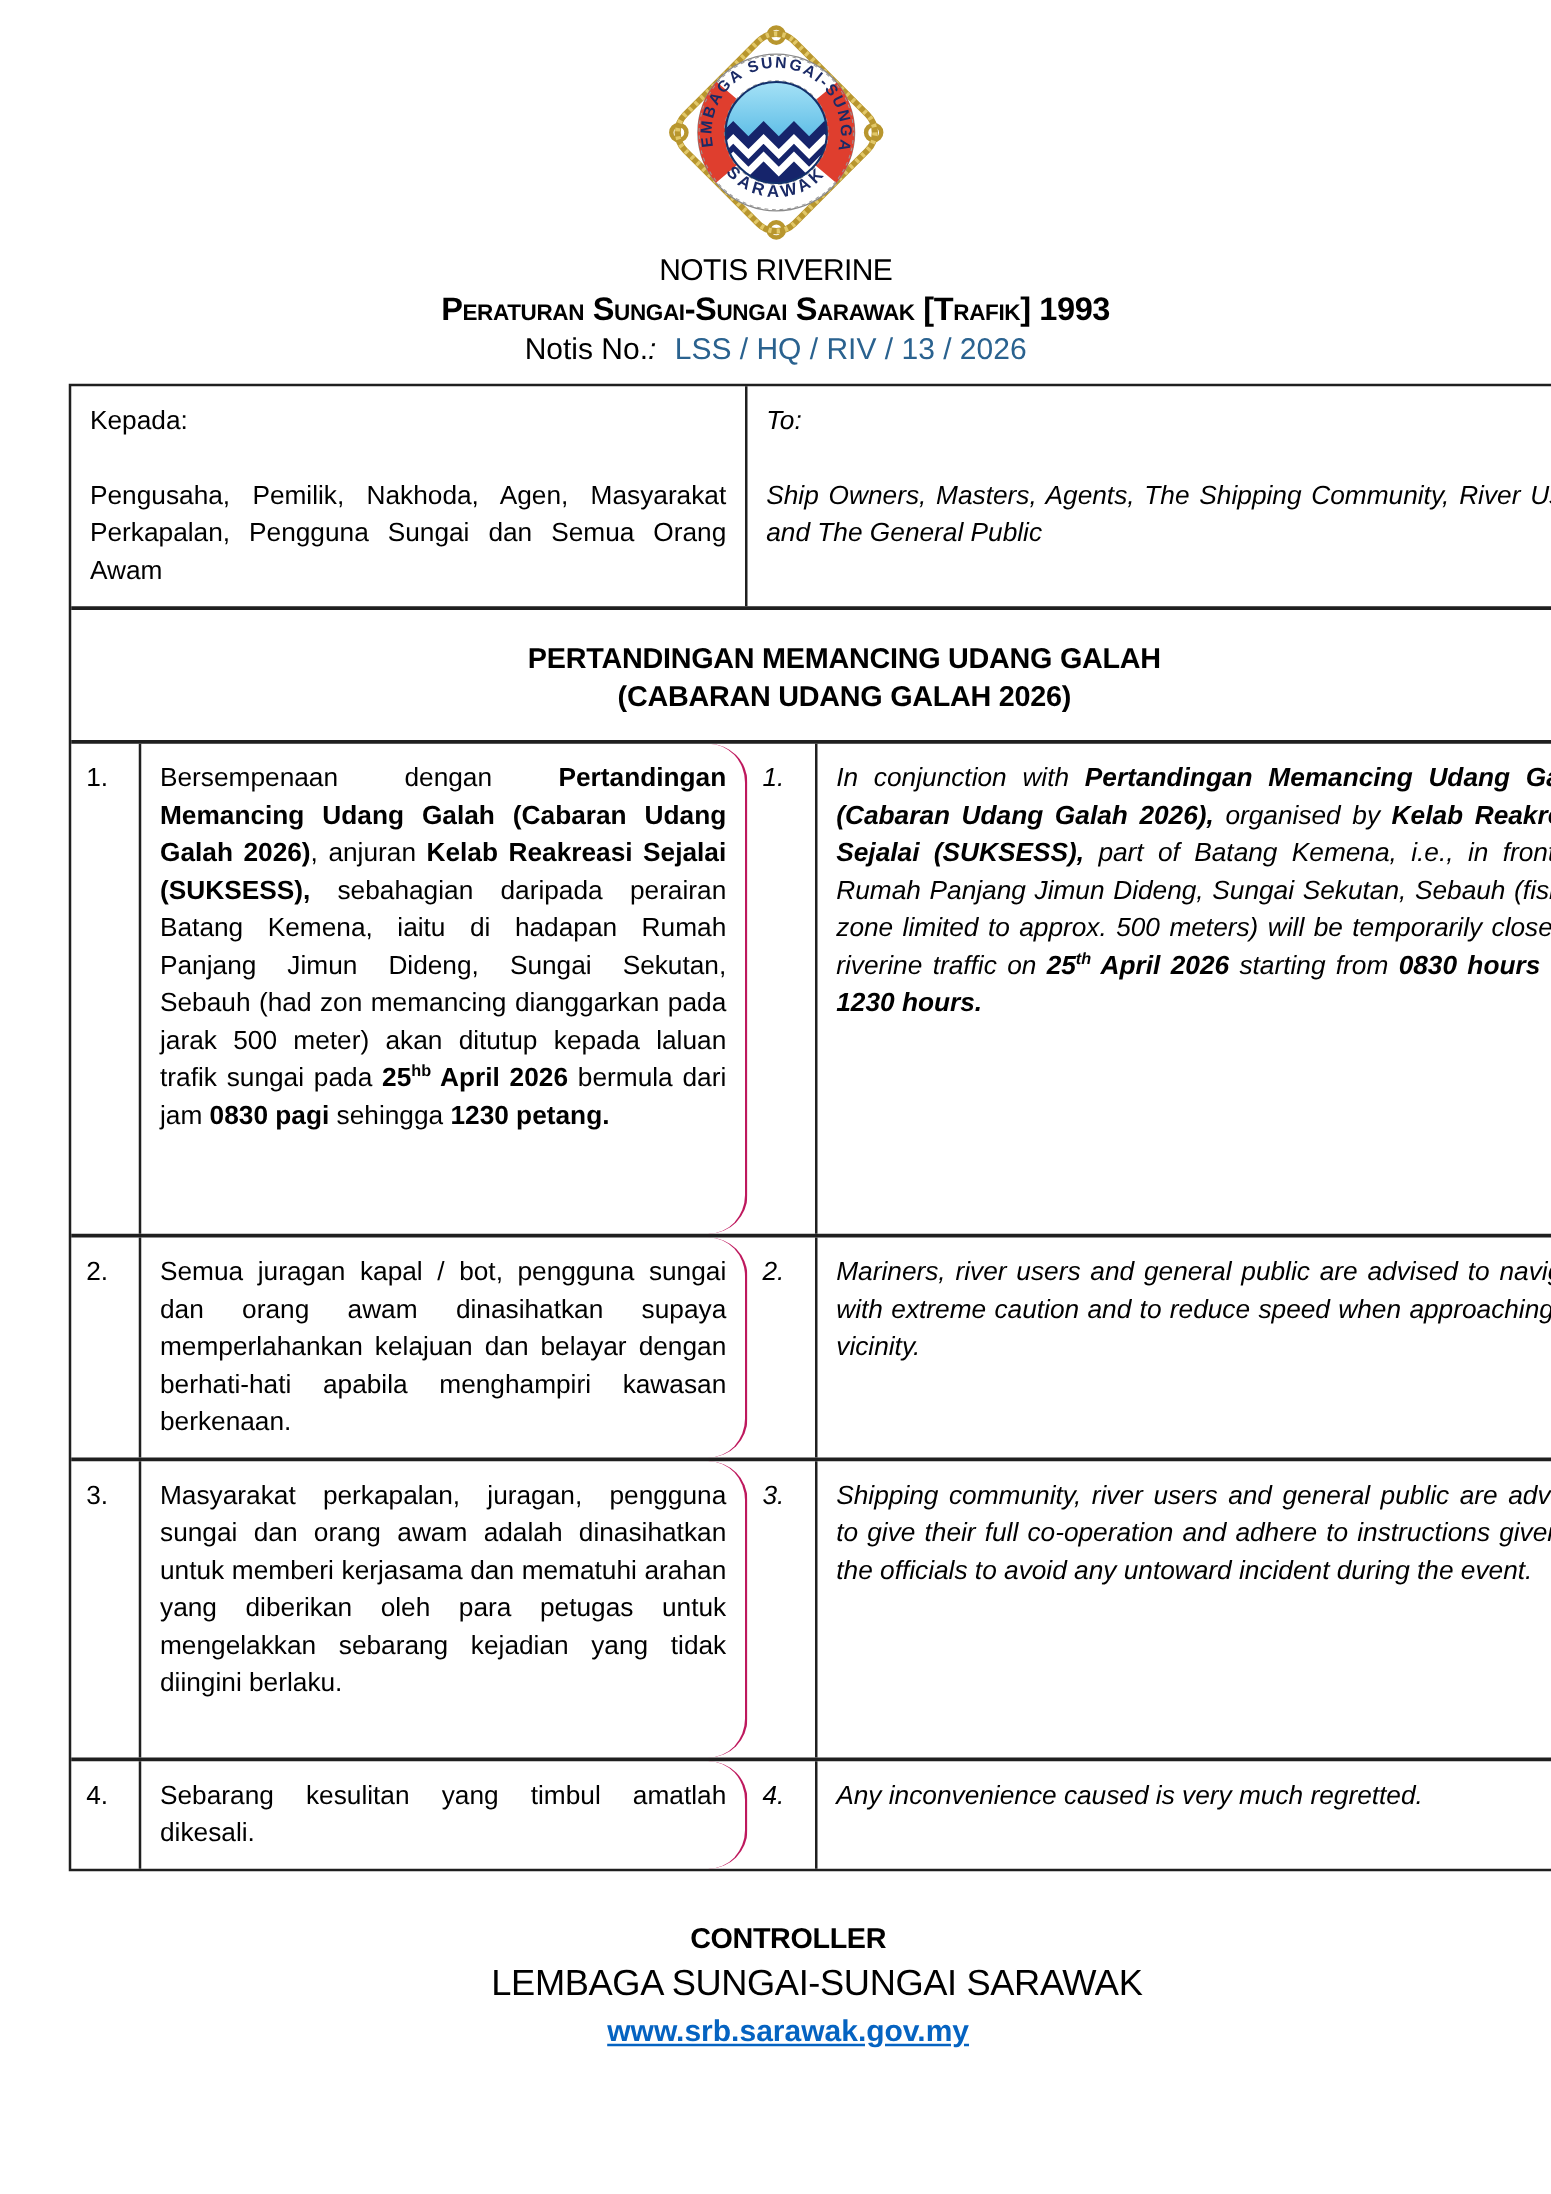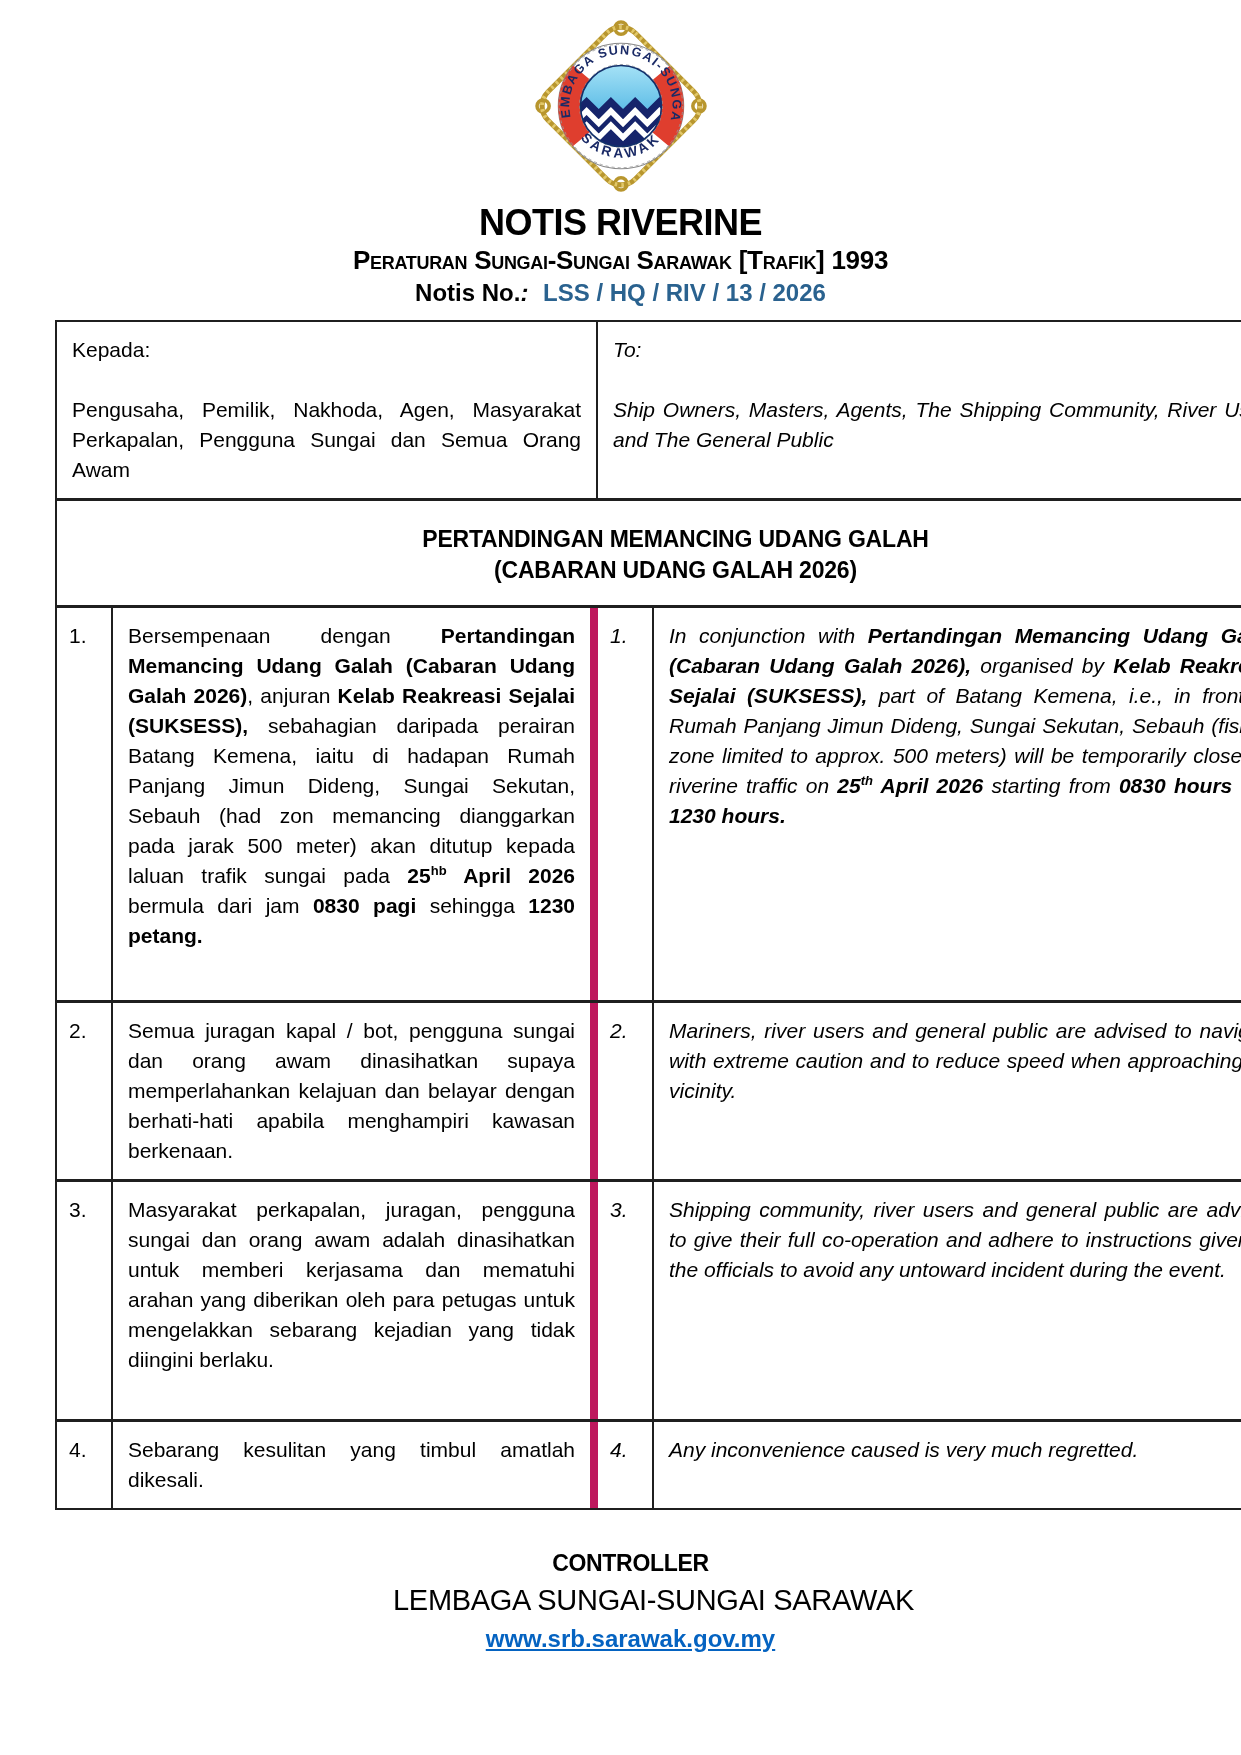--- a/index.html
+++ b/index.html
@@ -4,23 +4,23 @@
 <style>
   * { margin:0; padding:0; box-sizing:border-box; }
   html,body { background:#ffffff; }
   body { font-family:"Liberation Sans", sans-serif; color:#000; }
   .page {
     position:relative; width:1241px; height:1755px; margin:0 auto;
     background:#fff; overflow:hidden;
   }
   .logo-wrap { text-align:center; padding-top:20px; }
   .hdr { text-align:center; }
-  .hdr-title { font-size:36px; font-weight:bold; letter-spacing:-0.5px; margin-top:6px; }
+  .hdr-title { font-size:24px; font-weight:normal; letter-spacing:-0.5px; margin-top:6px; }
   .hdr-sub   { font-size:26px; font-weight:bold; font-variant:small-caps; letter-spacing:-0.3px; margin-top:1px; }
-  .hdr-notis { font-size:24px; font-weight:bold; margin-top:3px; }
+  .hdr-notis { font-size:24px; font-weight:normal; margin-top:3px; }
   .hdr-notis .no-label { color:#000; }
   .hdr-notis .no-colon { font-style:italic; }
   .hdr-notis .no-value { color:#2A628F; margin-left:8px; }
 
   .ntable {
     margin:13px 0 0 55px; width:1241px;
     border:2px solid #1f1f1f;
   }
   .row { border-top:3px solid #1f1f1f; }
   .row:first-child { border-top:none; }
@@ -31,21 +31,21 @@
   .cell-to { font-style:italic; }
   .cell-label { display:block; margin-bottom:30px; }
   .cell-body { display:block; text-align:justify; }
 
   .row-subject { min-height:107px; text-align:center; padding:23px 10px 10px 10px; }
   .subject-line { font-size:23px; font-weight:bold; line-height:31px; letter-spacing:-0.2px; }
 
   .row-item { display:grid; grid-template-columns:56px 485px 56px 1fr; }
   .r1 { min-height:395px; } .r2 { min-height:175px; } .r3 { min-height:240px; } .r4 { min-height:87px; }
   .cell-num { padding:13px 6px 0 12px; font-size:21px; border-right:2px solid #1f1f1f; }
-  .cell-malay { border-right:8px solid #be185d; text-align:justify; }
+  .cell-malay { border-right:2px solid #be185d; text-align:justify;border-radius:31px; }
   .cell-num-en { font-style:italic; border-right:2px solid #1f1f1f; }
   .cell-en { font-style:italic; text-align:justify; }
   .b { font-weight:bold; }
   sup { font-size:0.62em; line-height:0; }
 
   .footer { text-align:center; margin-top:40px;margin-left:20px; }
   .footer-controller { font-size:23px; font-weight:bold; letter-spacing:-0.3px; }
   .footer-org { font-size:29px; margin-top:7px; letter-spacing:-0.3px;padding-left:46px; }
   .footer-link { display:inline-block; margin-top:8px; font-size:24px; font-weight:bold;
                  color:#0563C1; text-decoration:underline; cursor:pointer; }

